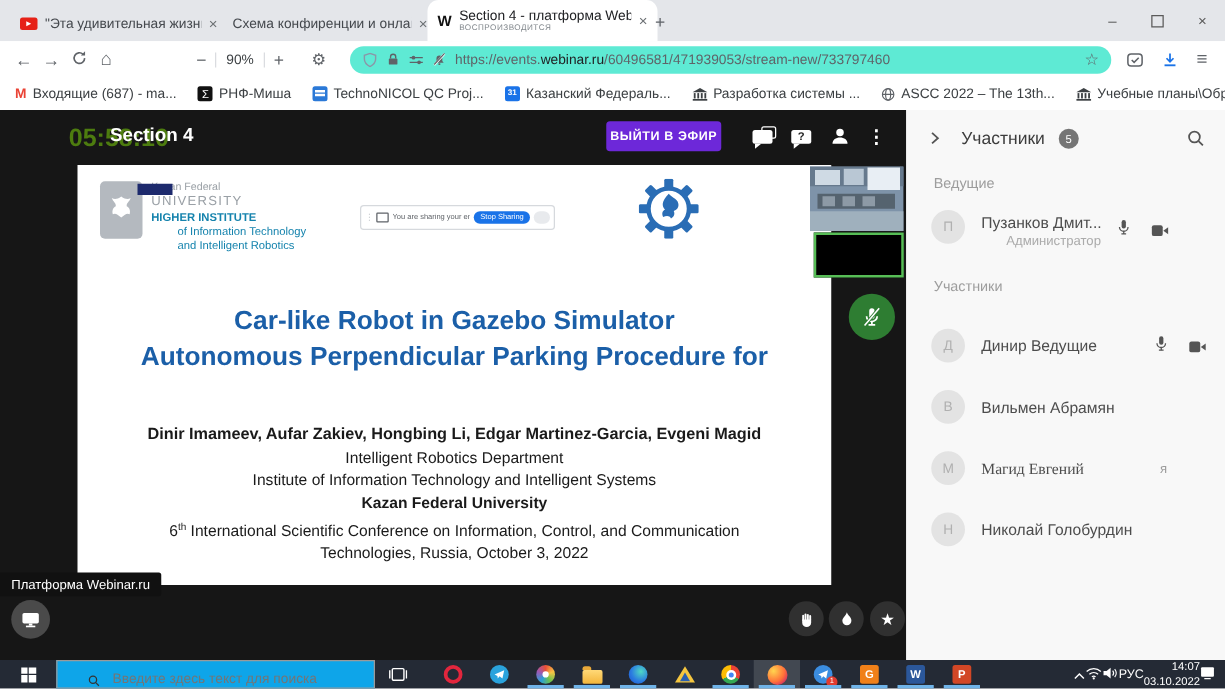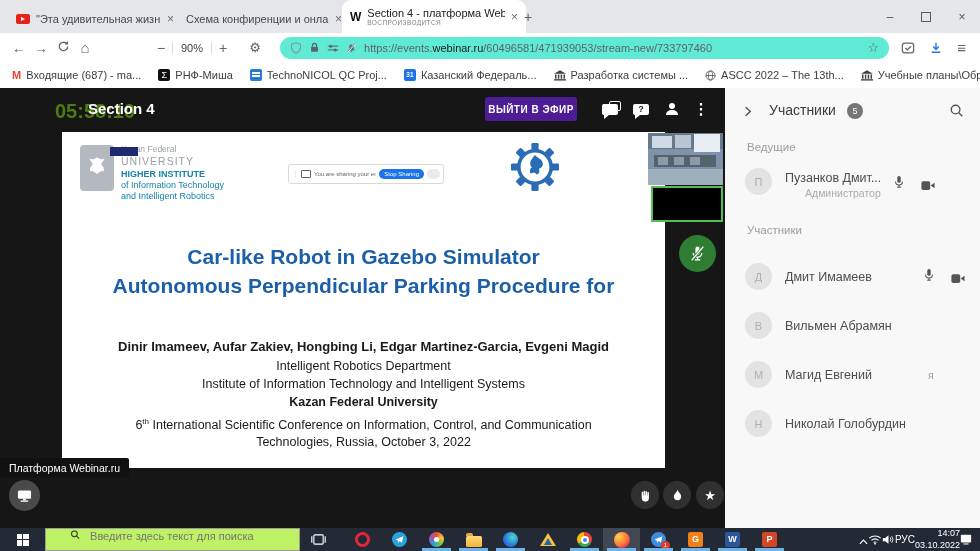--- a/index.html
+++ b/index.html
@@ -46,42 +46,42 @@
   .bm-doc{width:12px;height:12px;background:#2b79d7;border-radius:2px;position:relative;}
   .bm-doc i{position:absolute;left:2px;right:2px;top:3px;height:1.5px;background:#fff;
             box-shadow:0 3px 0 #fff;display:block;}
   .bm-cal{width:12px;height:12px;background:#1a73e8;border-radius:2px;color:#fff;font-size:6.5px;
           line-height:12px;text-align:center;font-weight:bold;}
   
   .content{position:absolute;left:0;top:88px;width:980px;height:440px;}
   .main{position:absolute;left:0;top:0;width:725px;height:440px;background:#161616;}
   .mtimer{position:absolute;left:15px;top:12px;font-size:20px;font-weight:bold;color:#4d7c0f;margin-left:40px;}
   .msection{position:absolute;left:88px;top:12px;font-size:15px;font-weight:bold;color:#fff;}
-  .golive{position:absolute;left:485px;top:9px;width:92px;height:24px;background:#4c1d95;
+  .golive{position:absolute;left:485px;top:9px;width:92px;height:24px;background:#6d28d9;
           border-radius:3px;color:#fff;font-size:10px;font-weight:bold;letter-spacing:.5px;
           display:flex;align-items:center;justify-content:center;}
   .hic{position:absolute;top:11px;width:20px;height:20px;display:flex;align-items:center;
        justify-content:center;}
   .kebab{color:#fff;font-size:15px;font-weight:bold;}
   .bubble{width:16px;height:11px;background:#fff;border-radius:2px;position:relative;}
   .bubble:after{content:"";position:absolute;left:2px;bottom:-4px;border-top:4px solid #fff;
                 border-right:5px solid transparent;}
   .bubble.q{color:#1d1d1d;font-size:9px;font-weight:bold;text-align:center;line-height:11px;}
   .bubble.dbl:before{content:"";position:absolute;right:-3px;top:-3px;width:10px;height:8px;
                      border:1.5px solid #fff;border-radius:2px;}
   
   .slide{position:absolute;left:62px;top:44px;width:603px;height:336px;background:#fff;}
   .kfu{position:absolute;left:18px;top:13px;display:flex;gap:7px;}
   .kfu-mark{width:34px;height:46px;background:#b4b9bf;border-radius:4px;position:relative;
             display:flex;align-items:center;justify-content:center;}
   .kfu-bar{position:absolute;left:30px;top:2px;width:28px;height:9px;background:#1d2a6d;}
   .kfu-t1{font-size:8.5px;color:#9aa0a6;line-height:1.15;}
   .kfu-t2{font-size:10.5px;color:#9aa0a6;letter-spacing:1px;line-height:1.2;}
   .kfu-t3{font-size:9px;color:#1583ad;font-weight:bold;margin-top:2px;line-height:1.2;}
-  .kfu-t4{font-size:9px;color:#1583ad;line-height:1.2;}
+  .kfu-t4{font-size:9px;color:#1583ad;line-height:1.2;margin-left:21px;}
   .sharebar{position:absolute;left:226px;top:32px;width:156px;height:20px;background:#fff;
             border:1px solid #d6d9dd;border-radius:3px;display:flex;align-items:center;gap:3px;
             padding:0 3px;box-sizing:border-box;font-size:6px;color:#5f6368;white-space:nowrap;}
   .drag{color:#b9bdc2;font-size:7px;letter-spacing:-1px;}
   .mon-s{width:8px;height:6px;border:1px solid #5f6368;border-radius:1px;flex:0 0 auto;}
   .stopbtn{background:#1a73e8;color:#fff;border-radius:8px;padding:2px 5px;font-size:6px;flex:0 0 auto;}
   .hidebtn{width:13px;height:10px;background:#e8eaed;border-radius:5px;flex:0 0 auto;}
   .lirs{position:absolute;left:449px;top:11px;display:flex;gap:6px;align-items:center;}
   .lirs-txt div{font-size:8.5px;font-weight:bold;color:#1a67b3;line-height:1.35;}
   .stitle{position:absolute;left:0;top:110px;width:603px;text-align:center;color:#1b5fa8;
@@ -120,22 +120,22 @@
   .prole{position:absolute;left:60px;font-size:10.5px;color:#ababab;margin-left:20px;}
   .pic{position:absolute;}
   .me{position:absolute;font-size:10.5px;color:#9d9d9d;}
   
   .taskbar{position:absolute;left:0;top:528px;width:980px;height:23px;background:#242a35;
            display:flex;align-items:center;}
   .startbtn{width:45px;height:23px;display:flex;align-items:center;justify-content:center;}
   .winlogo{width:12px;height:12px;display:grid;grid-template-columns:1fr 1fr;
            grid-template-rows:1fr 1fr;gap:1.5px;}
   .winlogo i{background:#fff;display:block;}
-  .tsearch{width:255px;height:23px;background:#bef264;border:1px solid #9a9a9a;box-sizing:border-box;
-           display:flex;align-items:flex-start;gap:8px;padding:0 24px;}
+  .tsearch{width:255px;height:23px;background:#0ea5e9;border:1px solid #9a9a9a;box-sizing:border-box;
+           display:flex;align-items:flex-end;gap:8px;padding:0 24px;}
   .tsearch input{border:0;outline:none;font-size:11px;color:#444;width:200px;background:transparent;
            font-family:"Liberation Sans",sans-serif;}
   .tview{width:28px;display:flex;justify-content:center;margin-left:4px;}
   .slot{position:relative;width:37px;height:23px;display:flex;align-items:center;justify-content:center;}
   .slot.activewin{background:rgba(255,255,255,.14);}
   .slot .ul{position:absolute;left:4px;right:4px;bottom:0;height:3px;background:#6fb3e8;}
   .opera{width:12px;height:12px;border:3.5px solid #e2263d;border-radius:50%;box-sizing:border-box;
          width:15px;height:15px;}
   .tg{width:15px;height:15px;border-radius:50%;background:#2aa3dd;display:flex;align-items:center;
       justify-content:center;position:relative;}
@@ -486,21 +486,21 @@
               <rect x="0.5" y="1" width="10" height="10" rx="2" fill="#555"></rect>
               <path d="M11 6l4.5-3.2v6.4z" fill="#555"></path>
             </svg>
         </span>
       </div>
 
       <span class="sb-label" style="top:136px;">Участники</span>
 
       <div>
         <span class="avatar" style="top:175px;">Д</span>
-        <span class="pname" style="top:182px;">Дмит Имамеев</span>
+        <span class="pname" style="top:182px;">Динир Ведущие</span>
         <span class="pic" style="left:198px;top:180px;">
           <svg width="12" height="14" viewBox="0 0 14 16">
               <rect x="5" y="1" width="4" height="8" rx="2" fill="#555"></rect>
               <path d="M3 7.5a4 4 0 0 0 8 0" fill="none" stroke="#555" stroke-width="1.2"></path>
               <line x1="7" y1="11.5" x2="7" y2="14" stroke="#555" stroke-width="1.2"></line>
               <line x1="4.8" y1="14" x2="9.2" y2="14" stroke="#555" stroke-width="1.2"></line>
             </svg>
         </span>
         <span class="pic" style="left:226px;top:182px;">
           <svg width="14" height="11" viewBox="0 0 16 12">
@@ -508,21 +508,21 @@
               <path d="M11 6l4.5-3.2v6.4z" fill="#555"></path>
             </svg>
         </span>
       </div>
       <div>
         <span class="avatar" style="top:224px;">В</span>
         <span class="pname" style="top:231px;">Вильмен Абрамян</span>
       </div>
       <div>
         <span class="avatar" style="top:273px;">М</span>
-        <span class="pname" style="top:280px;">Магид Евгений</span>
+        <span class="pname" style="top:280px;font-family:Liberation Serif, serif;">Магид Евгений</span>
         <span class="me" style="left:203px;top:281px;">я</span>
       </div>
       <div>
         <span class="avatar" style="top:322px;">Н</span>
         <span class="pname" style="top:329px;">Николай Голобурдин</span>
       </div>
     </div>
   </div>
 
   <div class="taskbar">

